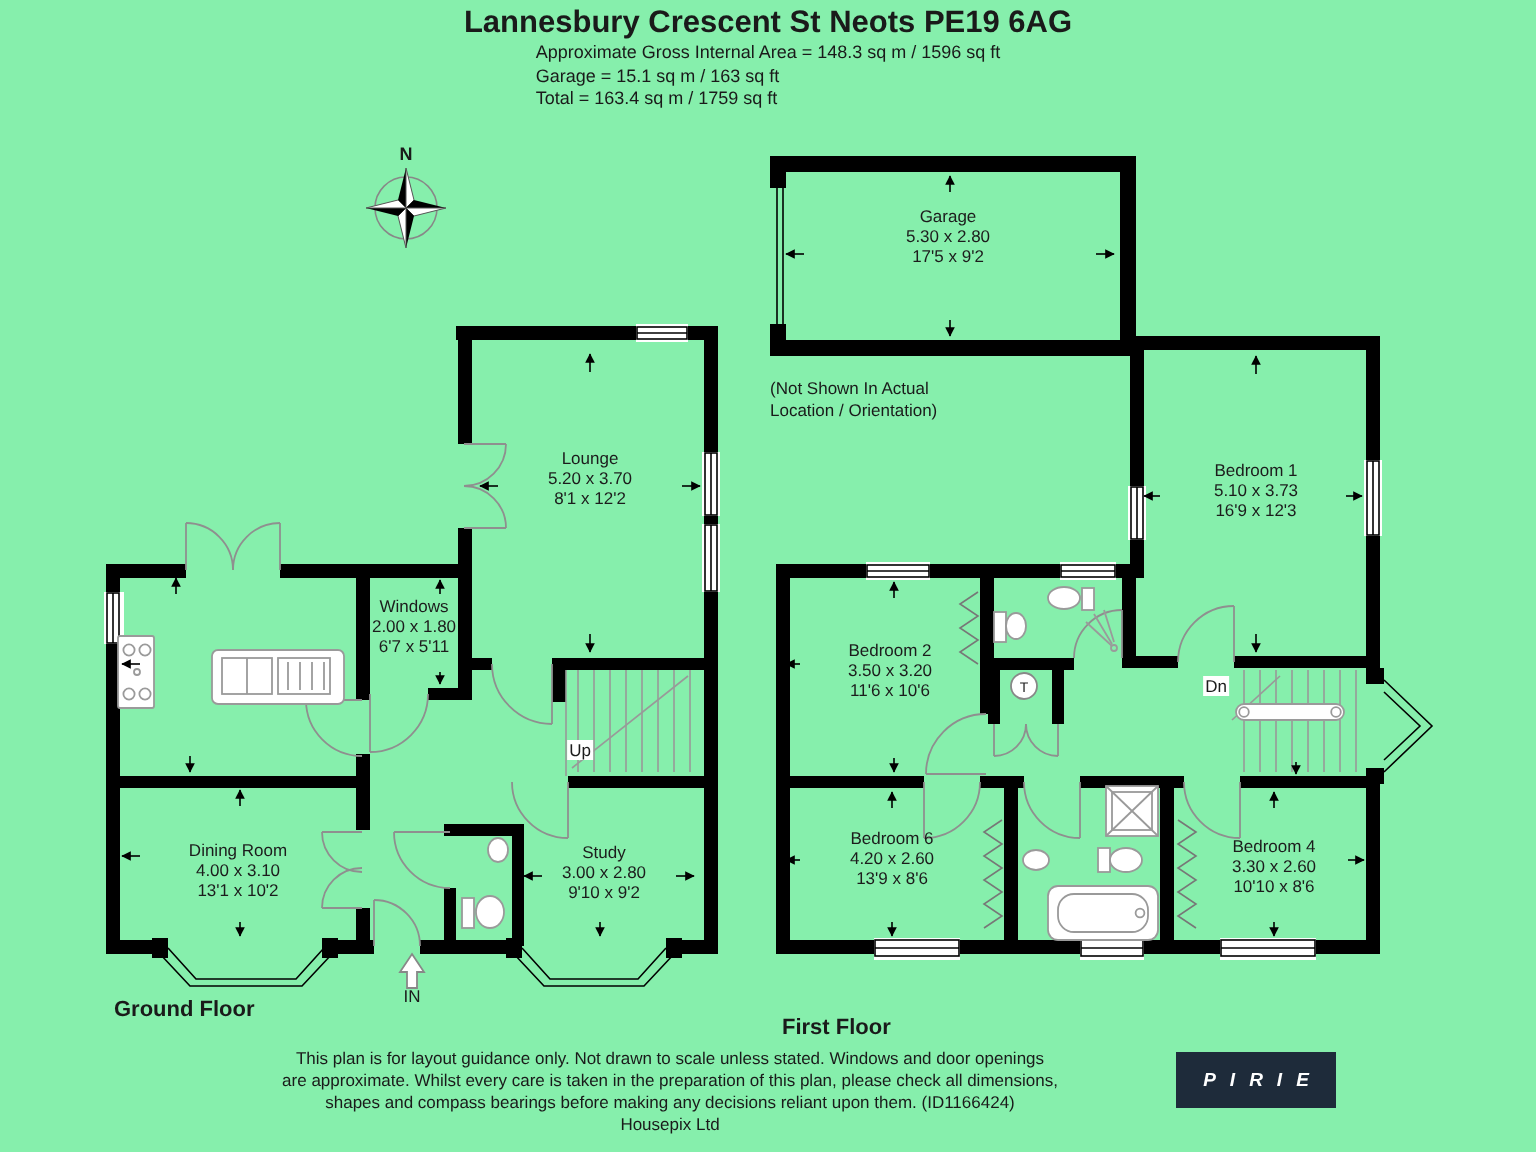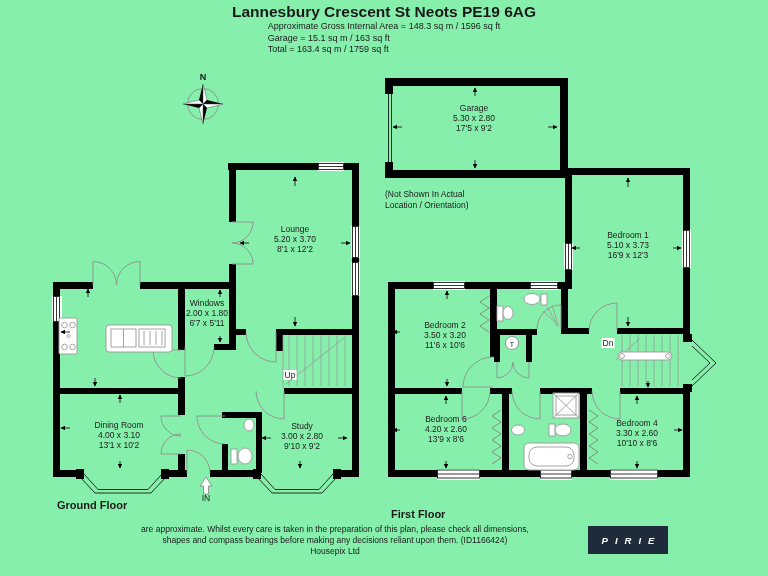--- a/index.html
+++ b/index.html
@@ -432,20 +432,21 @@
     <div>10'10 x 8'6</div>
   </div>
 
   <div class="lbl" style="left:608px;top:338px;">
     <span class="tag">Dn</span>
   </div>
   <div class="lbl tiny" style="left:512px;top:339.5px;">T</div>
   <div class="floor-label" style="left:391px;top:492px;margin-top:16px;">First Floor</div>
 
   <div class="disclaimer">
+    <div>This plan is for layout guidance only. Not drawn to scale unless stated. Windows and door openings</div>
     <div>are approximate. Whilst every care is taken in the preparation of this plan, please check all dimensions,</div>
     <div>shapes and compass bearings before making any decisions reliant upon them. (ID1166424)</div>
     <div>Housepix Ltd</div>
   </div>
 
   <div class="logo">
     <span>PIRIE</span>
   </div>
 
 </div>

